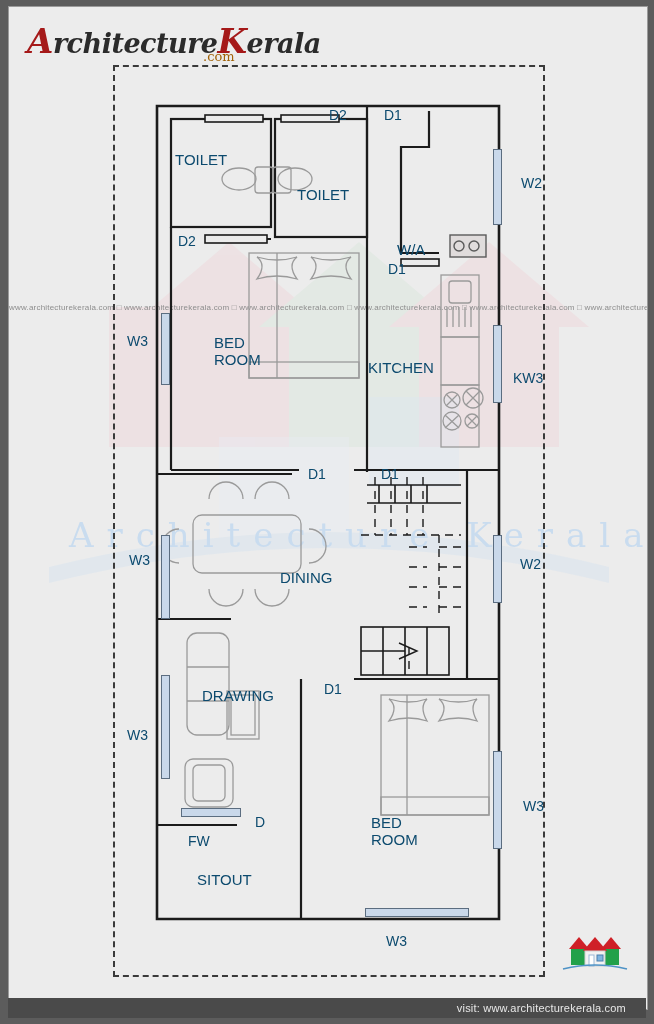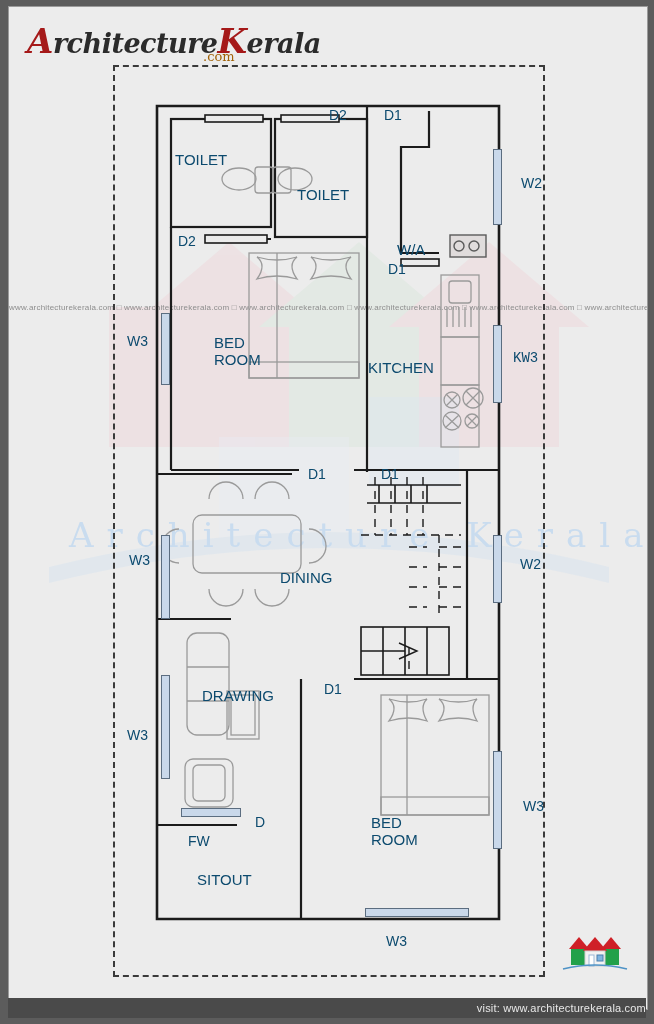--- a/index.html
+++ b/index.html
@@ -9,21 +9,21 @@
     background:#5c5c5c;
   }
   #frame{
     position:absolute;left:8px;top:6px;width:638px;height:1002px;
     background:#ececec;border:1px solid #9a9a9a;overflow:hidden;
   }
   #footerbar{
     position:absolute;left:8px;bottom:6px;width:638px;height:20px;
     background:#4a4a4a;color:#e8e8e8;font-size:11px;
     display:flex;align-items:center;justify-content:flex-end;
-    padding-right:0;box-sizing:border-box;letter-spacing:.2px;
+    padding-right:20px;box-sizing:border-box;letter-spacing:.2px;
   }
 
   
   #logo{position:absolute;left:18px;top:12px;width:300px;height:48px;}
   #logo .script{
     font-family:"DejaVu Serif", serif;font-style:italic;font-weight:bold;
     font-size:27px;letter-spacing:-.5px;white-space:nowrap;
     position:absolute;left:0;top:2px;
   }
   #logo .c-red{color:#a51919;}
@@ -249,21 +249,21 @@
   <div class="lbl dr" style="left:375px;top:101px;">D1</div>
   <div class="lbl dr" style="left:169px;top:227px;">D2</div>
   <div class="lbl dr" style="left:379px;top:255px;">D1</div>
   <div class="lbl dr" style="left:299px;top:460px;">D1</div>
   <div class="lbl dr" style="left:372px;top:460px;">D1</div>
   <div class="lbl dr" style="left:315px;top:675px;">D1</div>
   <div class="lbl dr" style="left:246px;top:808px;">D</div>
 
   <div class="lbl dr" style="left:512px;top:169px;">W2</div>
   <div class="lbl dr" style="left:118px;top:327px;">W3</div>
-  <div class="lbl dr" style="left:504px;top:344px;font-family:Liberation Mono, monospace;">KW3</div>
+  <div class="lbl dr" style="left:504px;top:364px;">KW3</div>
   <div class="lbl dr" style="left:120px;top:546px;">W3</div>
   <div class="lbl dr" style="left:511px;top:550px;">W2</div>
   <div class="lbl dr" style="left:118px;top:721px;">W3</div>
   <div class="lbl dr" style="left:514px;top:792px;">W3</div>
   <div class="lbl dr" style="left:377px;top:927px;">W3</div>
   <div class="lbl dr" style="left:179px;top:827px;">FW</div>
 
   <svg id="houselogo" viewBox="0 0 72 48">
     <polygon points="10,22 20,10 30,22" fill="#cf2027"></polygon>
     <rect x="12" y="22" width="16" height="16" fill="#22a14a"></rect>

